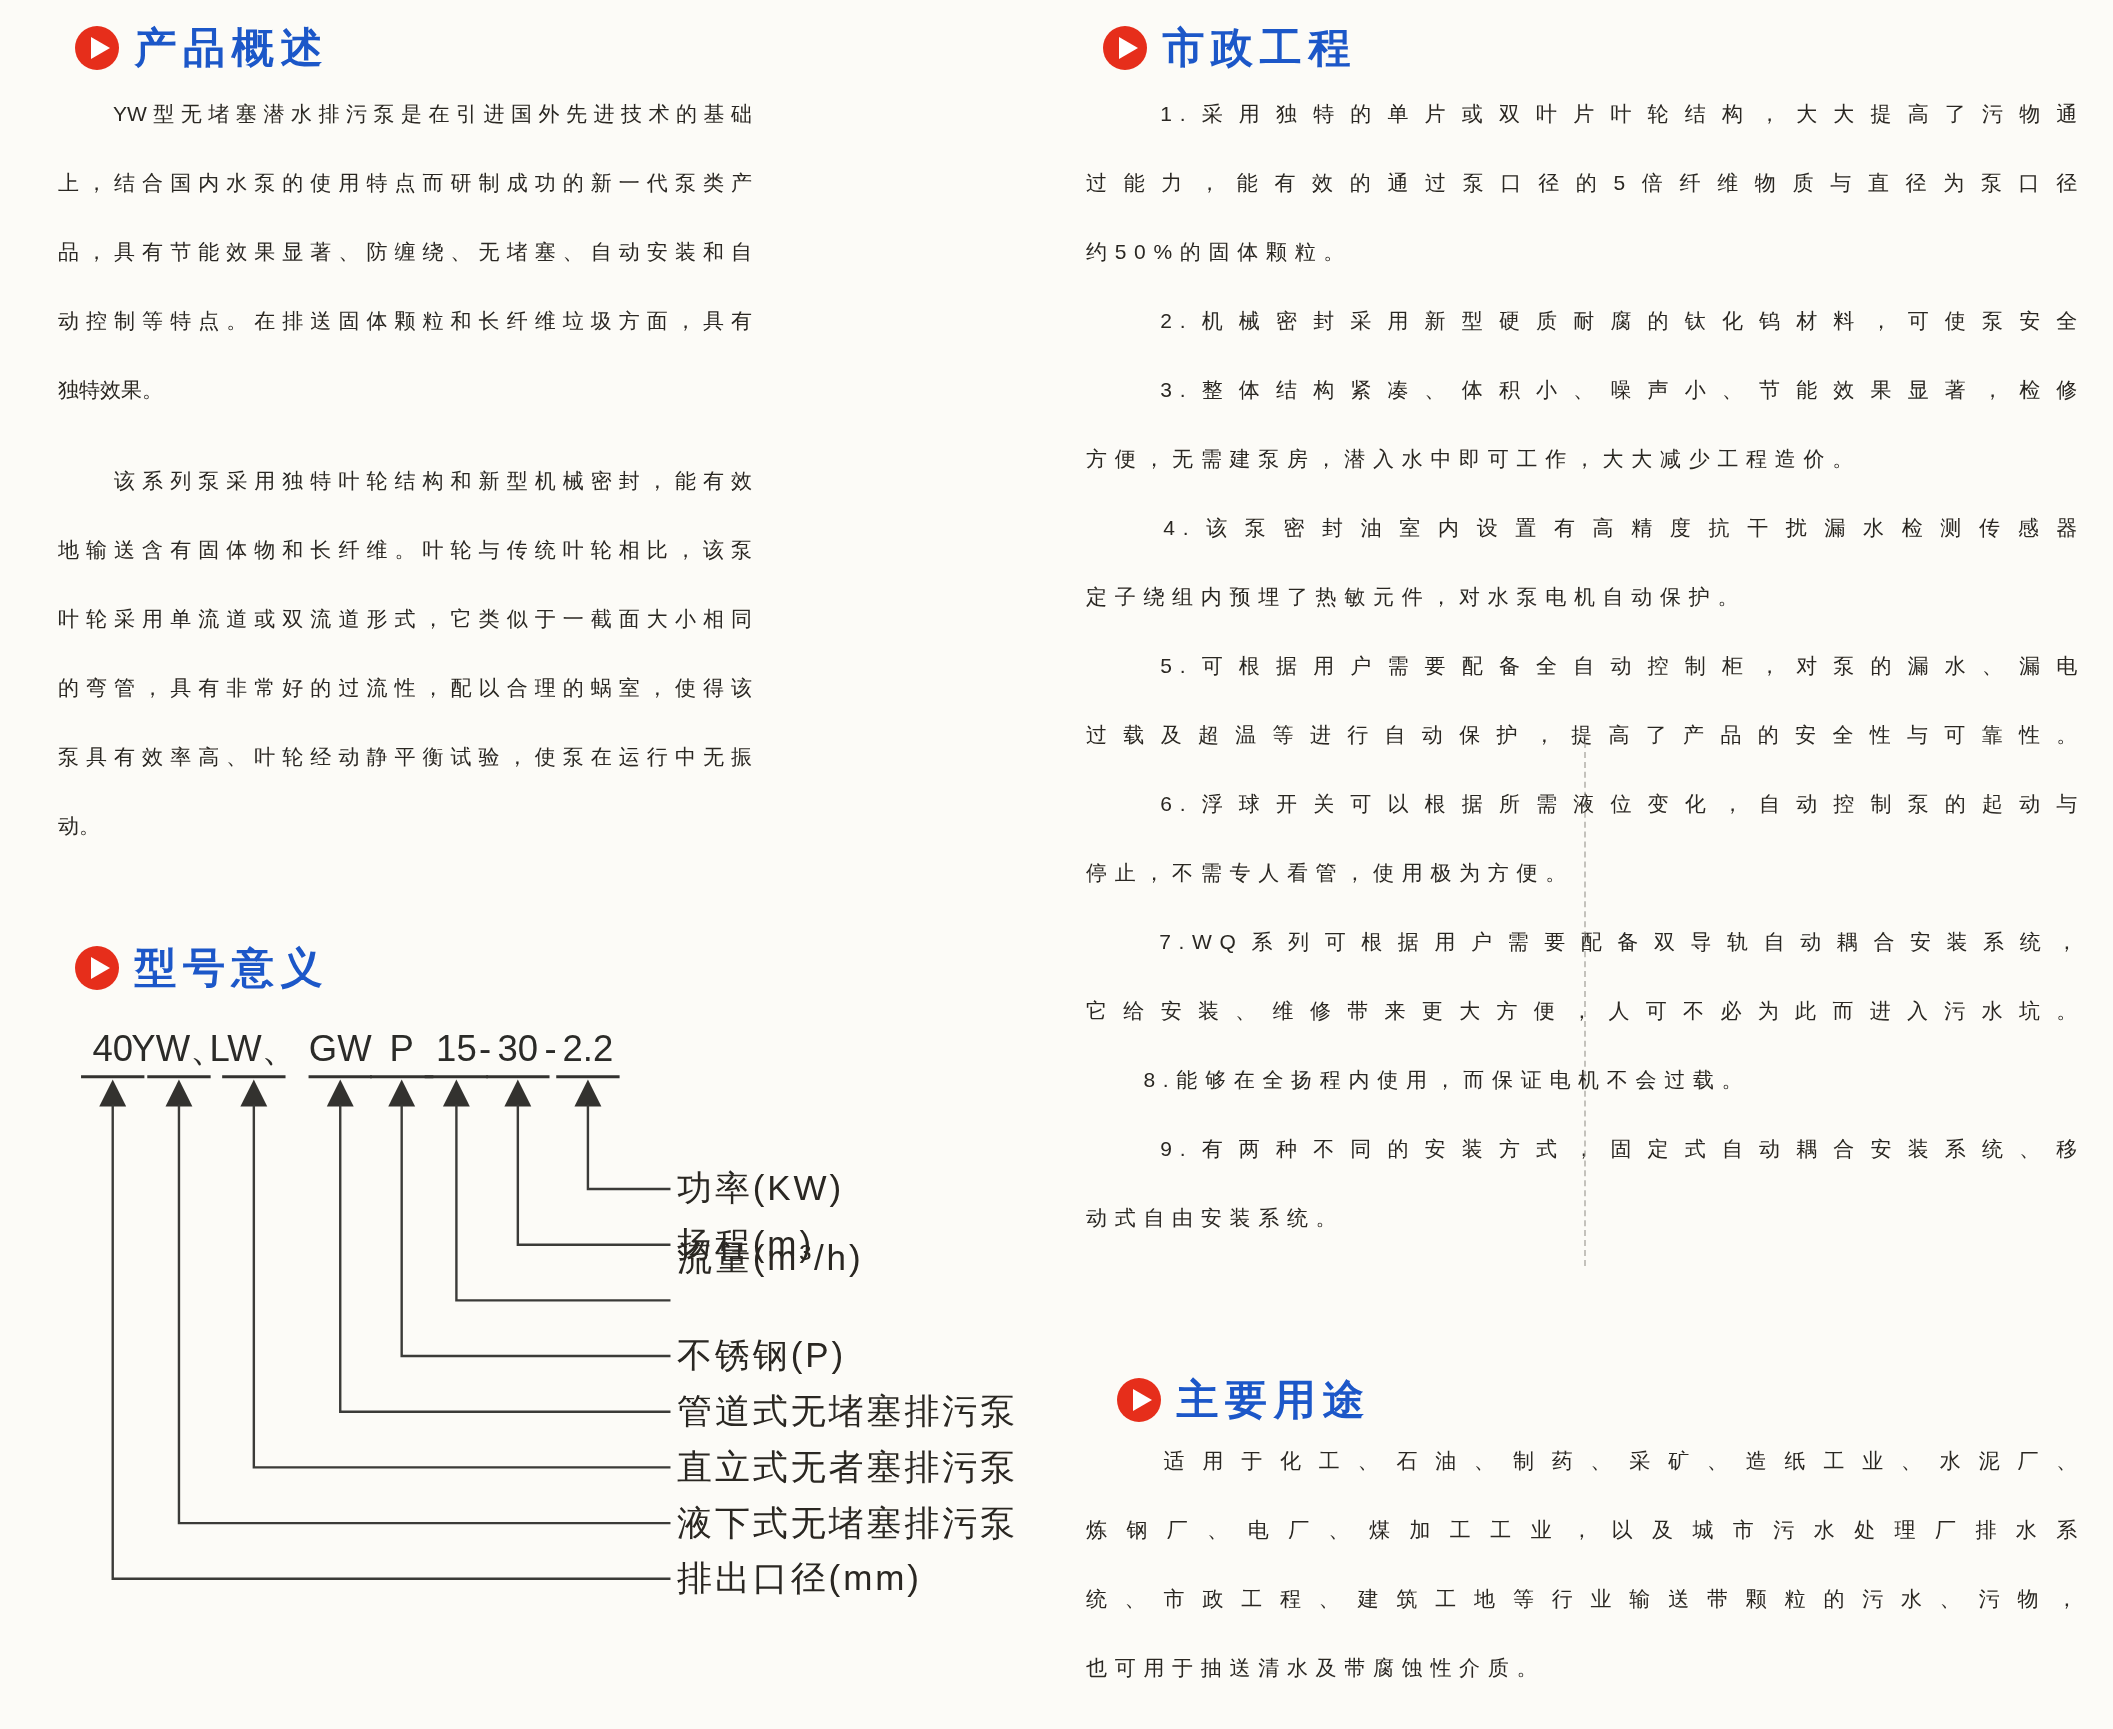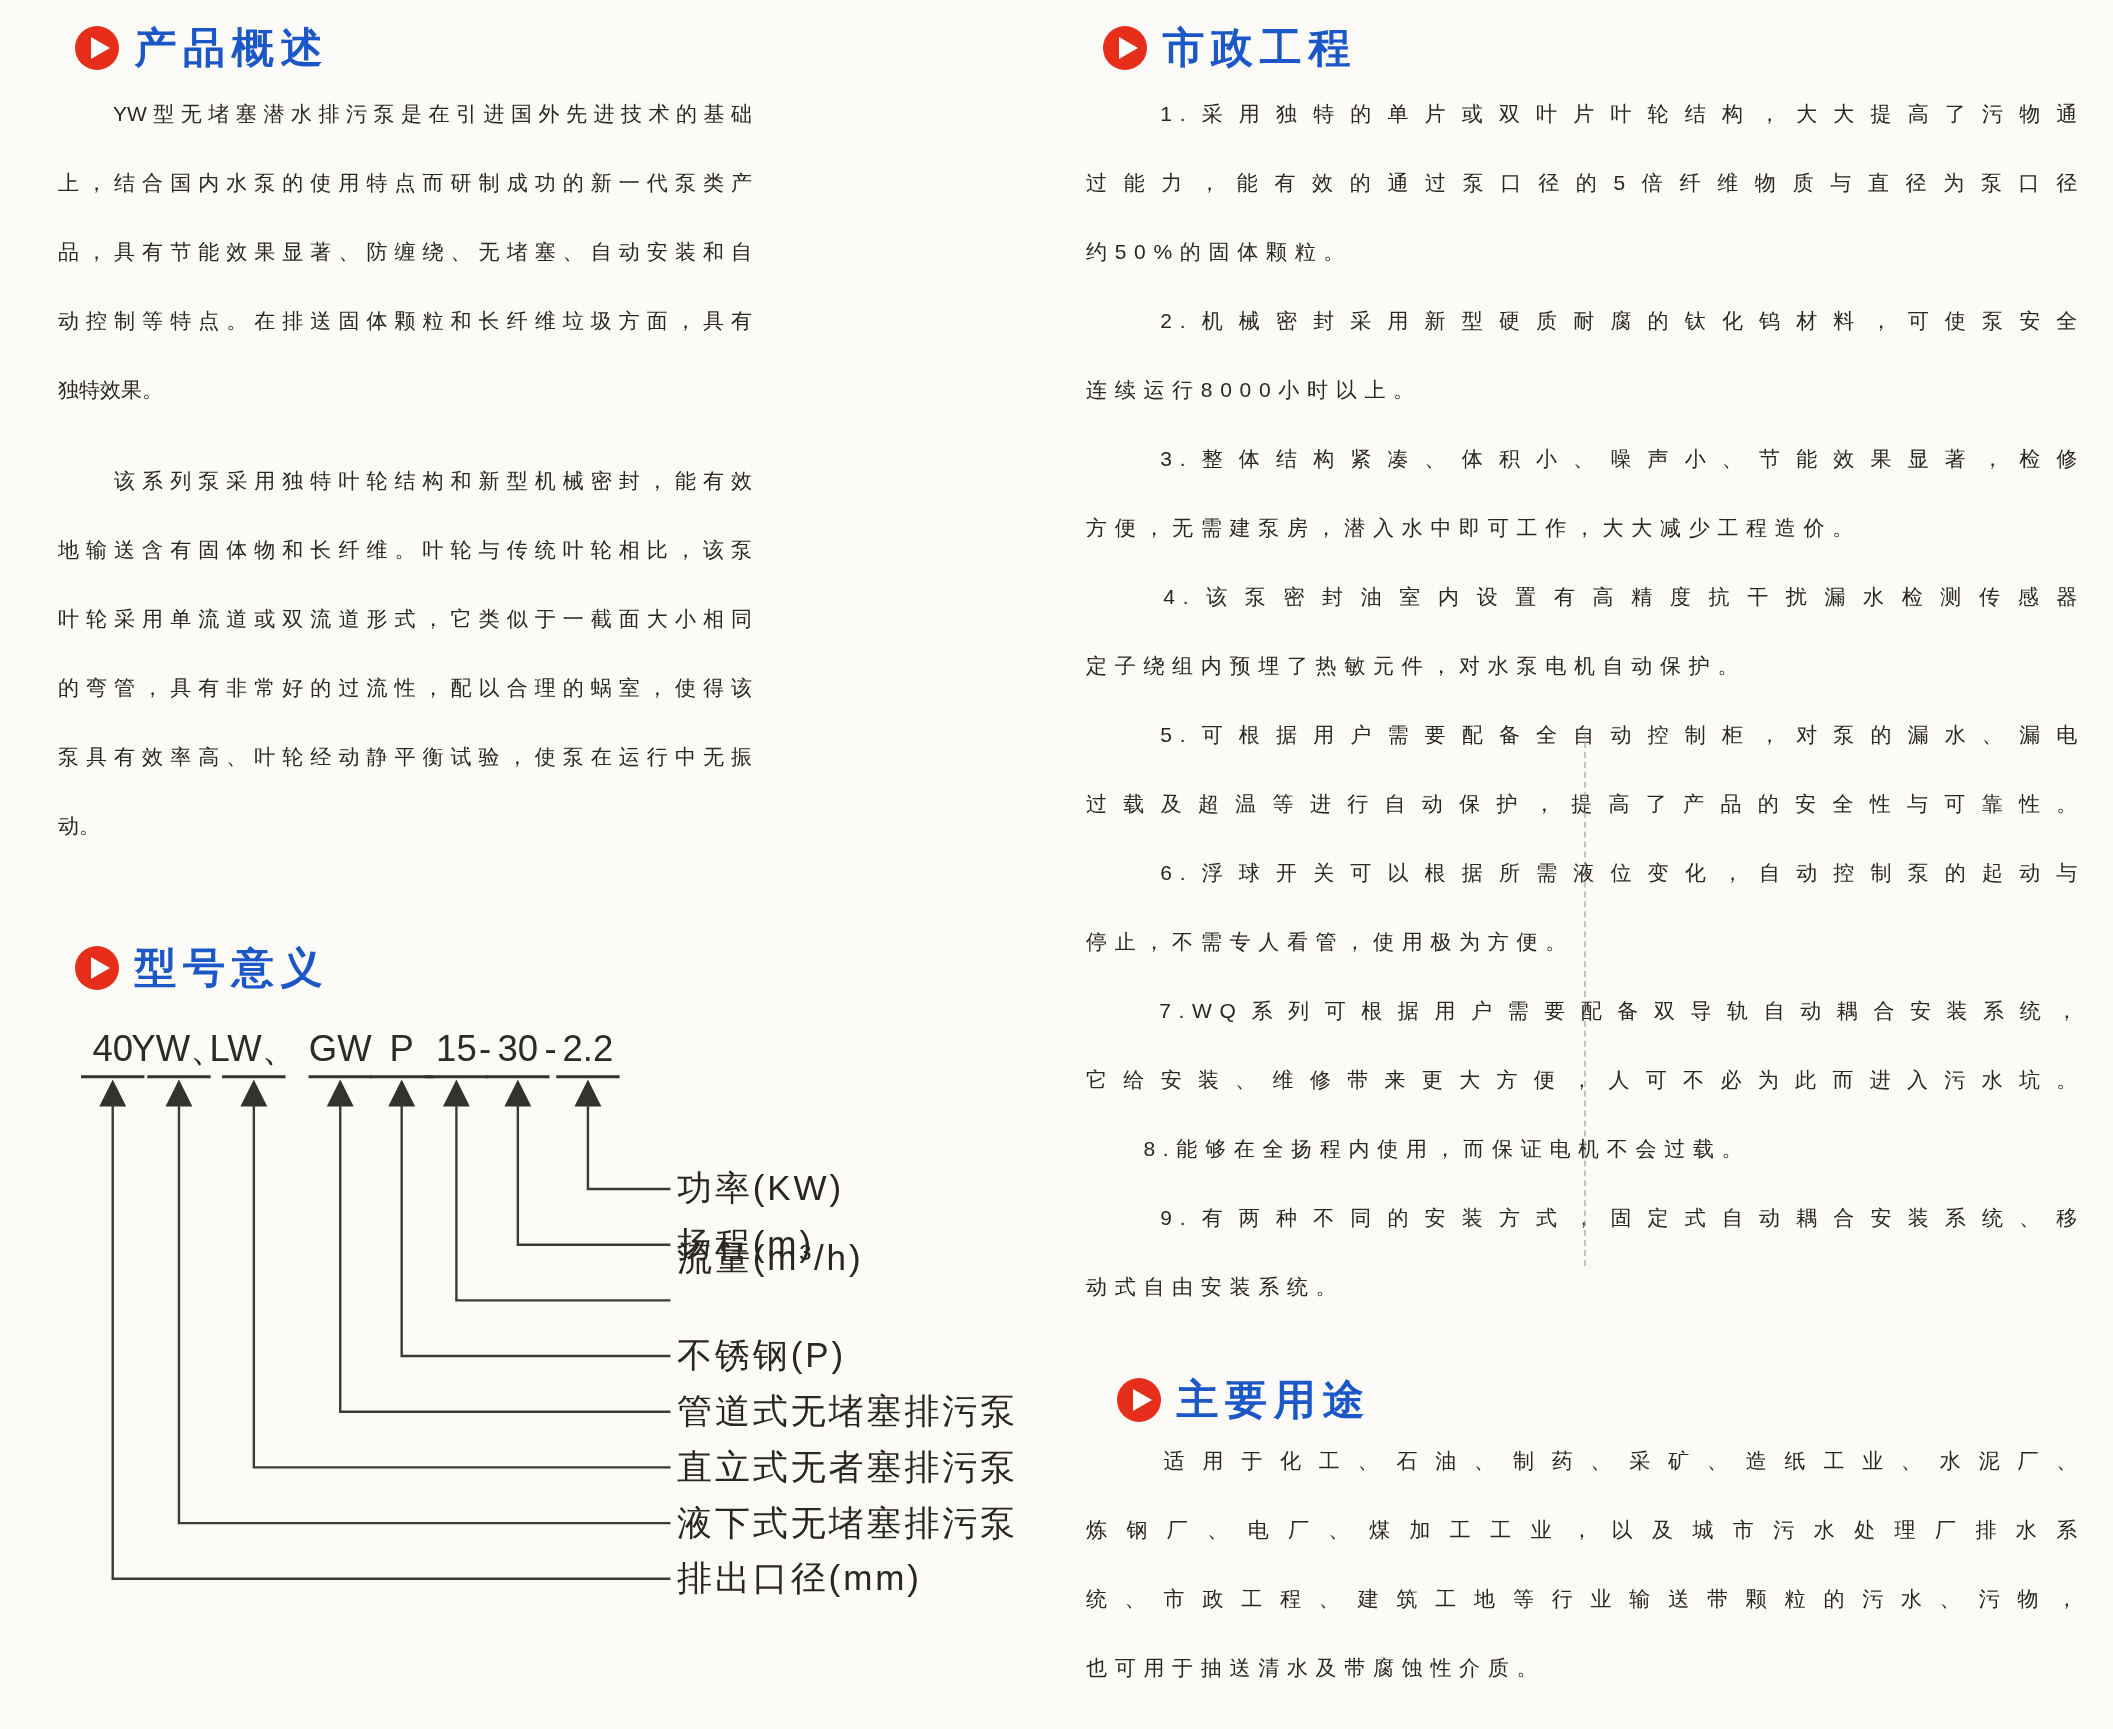--- a/index.html
+++ b/index.html
@@ -113,21 +113,20 @@
   <div class="section-head" style="left:1103px;top:26px;">
     <span class="bullet"></span>
     <span class="htxt">市政工程</span>
   </div>
 
   <div class="textcol rcol" style="left:1086px;top:79px;width:999px;">
       <div class="line j">　　1.采用独特的单片或双叶片叶轮结构，大大提高了污物通</div>
       <div class="line j">过能力，能有效的通过泵口径的5倍纤维物质与直径为泵口径</div>
       <div class="line">约50%的固体颗粒。</div>
       <div class="line j">　　2.机械密封采用新型硬质耐腐的钛化钨材料，可使泵安全</div>
-      <div class="line">连续运行8000小时以上。</div>
       <div class="line j">　　3.整体结构紧凑、体积小、噪声小、节能效果显著，检修</div>
       <div class="line">方便，无需建泵房，潜入水中即可工作，大大减少工程造价。</div>
       <div class="line j">　　4.该泵密封油室内设置有高精度抗干扰漏水检测传感器</div>
       <div class="line">定子绕组内预埋了热敏元件，对水泵电机自动保护。</div>
       <div class="line j">　　5.可根据用户需要配备全自动控制柜，对泵的漏水、漏电</div>
       <div class="line j">过载及超温等进行自动保护，提高了产品的安全性与可靠性。</div>
       <div class="line j">　　6.浮球开关可以根据所需液位变化，自动控制泵的起动与</div>
       <div class="line">停止，不需专人看管，使用极为方便。</div>
       <div class="line j">　　7.WQ系列可根据用户需要配备双导轨自动耦合安装系统，</div>
       <div class="line j">它给安装、维修带来更大方便，人可不必为此而进入污水坑。</div>

